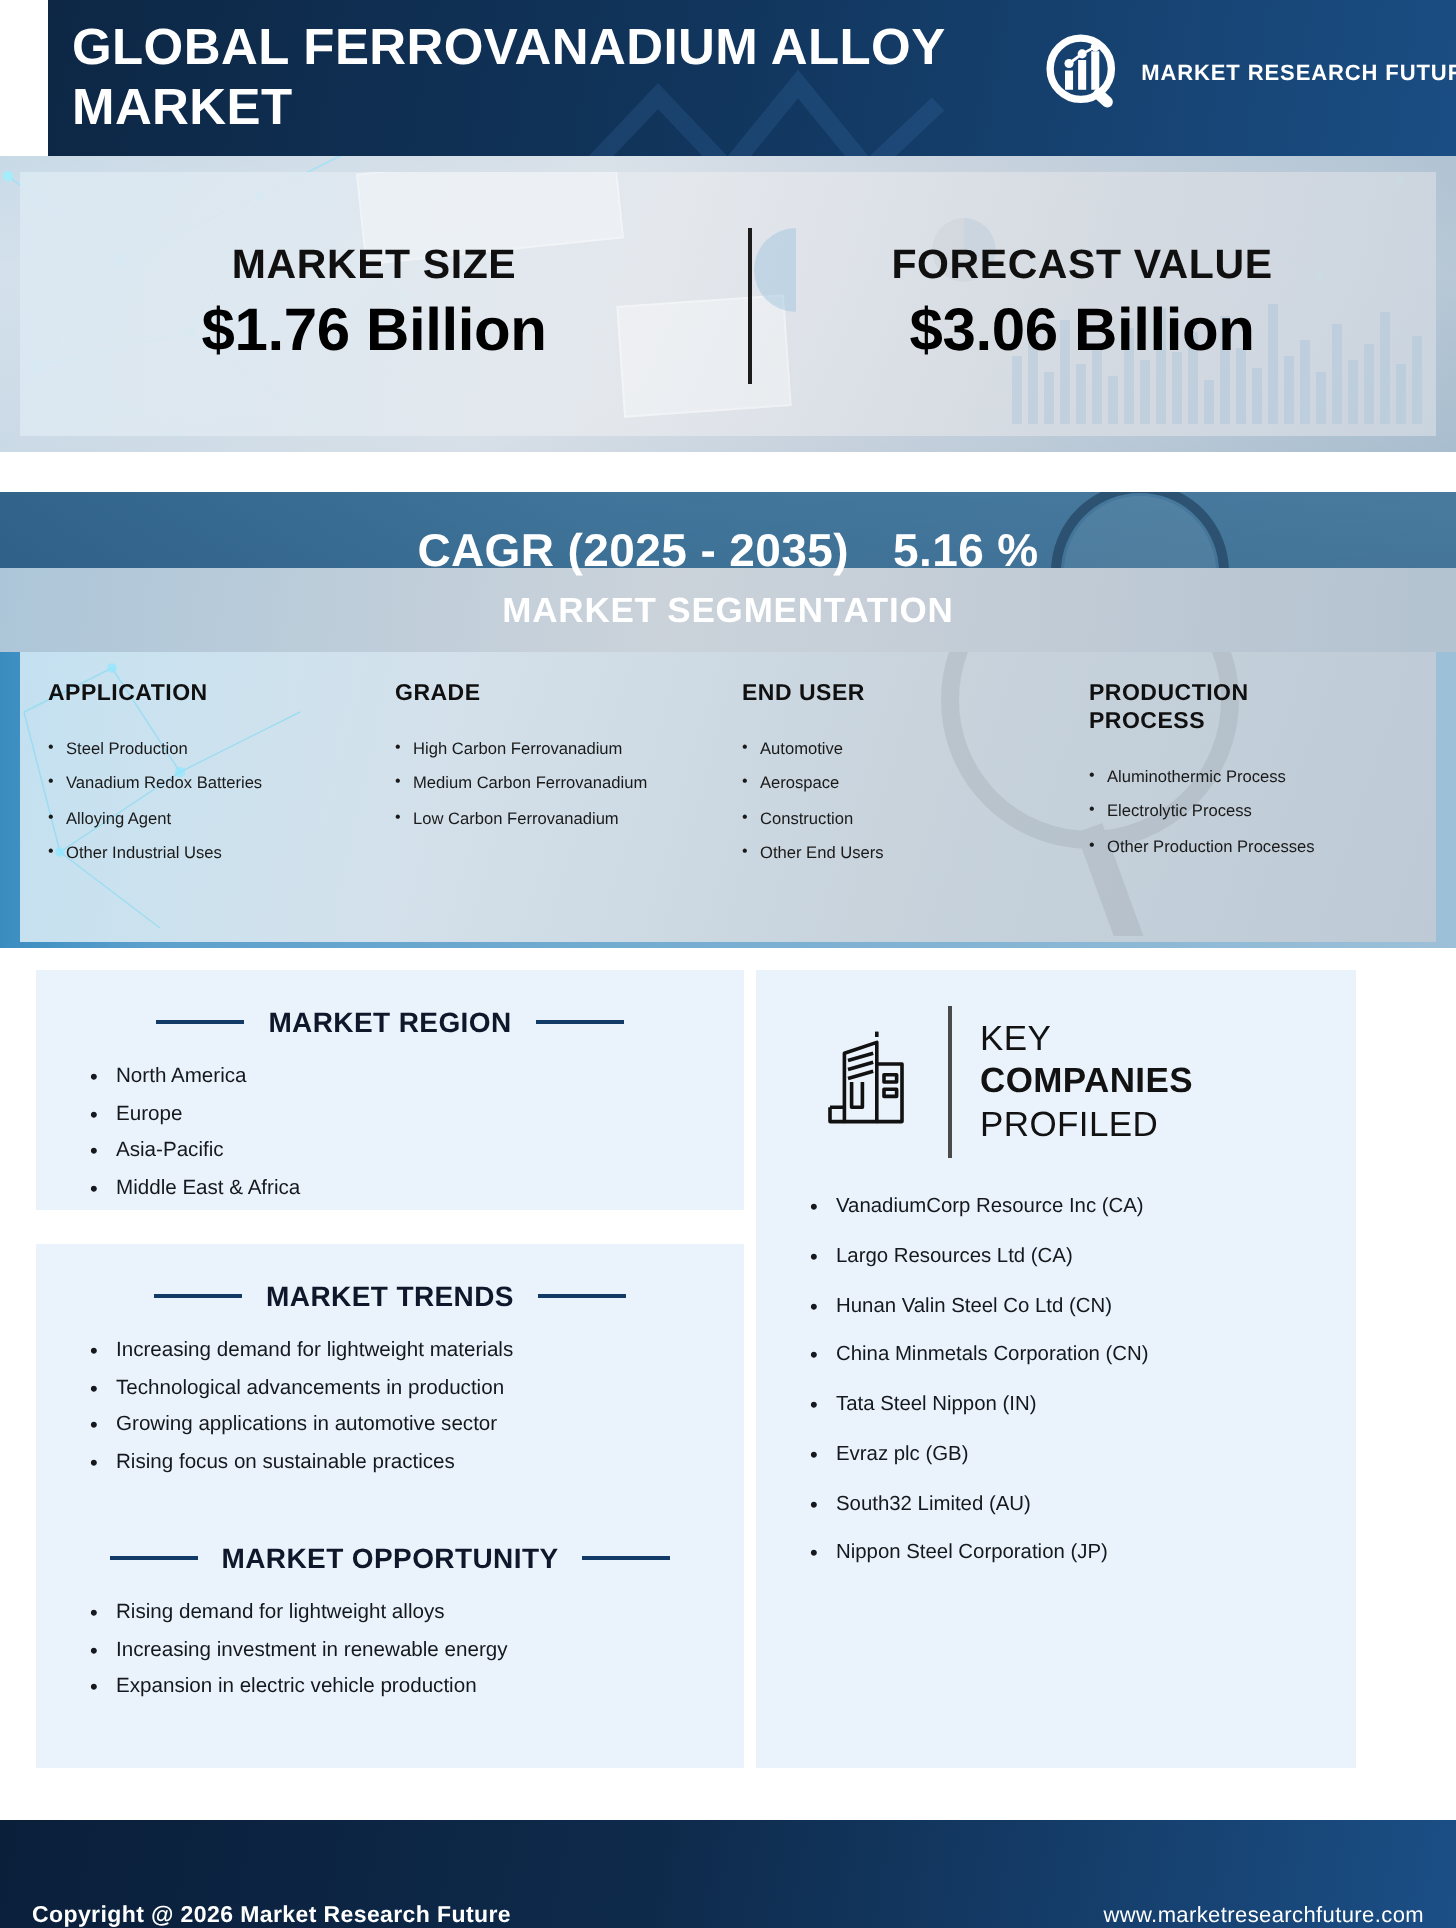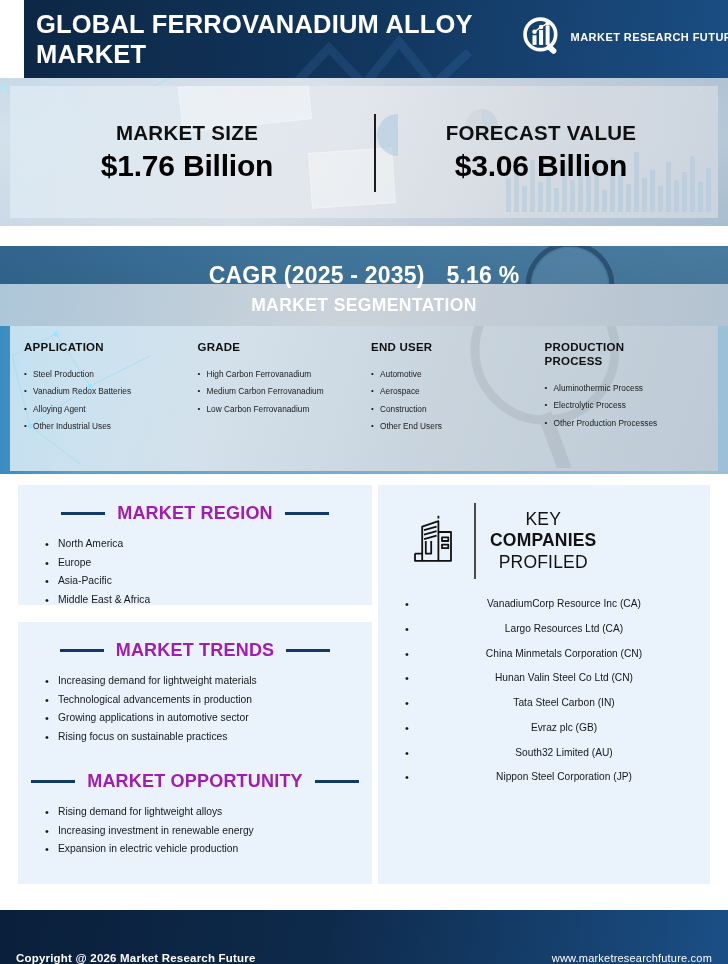--- a/index.html
+++ b/index.html
@@ -160,39 +160,39 @@
 
   .card {
     position: absolute;
     background: #eaf3fc;
   }
   .card-head {
     display: flex; align-items: center; justify-content: center; gap: 12px;
     margin-top: 18px;
   }
   .card-title {
-    font-size: 18px; font-weight: bold; color: #a21caf; letter-spacing: .2px;
+    font-size: 14px; font-weight: bold; color: #0f172a; letter-spacing: .2px;
     white-space: nowrap;
   }
   .rule { width: 44px; height: 2.5px; background: #123a66; }
   .card ul { list-style: none; margin: 12px 0 0 26px; }
   .card li {
     position: relative; font-size: 10.3px; color: #15181c;
     padding-left: 14px; margin-bottom: 2.5px; line-height: 1.56;
   }
   .card li::before {
     content: "\2022"; position: absolute; left: 1px; top: 0; font-size: 11px; color: #15181c;
   }
 
   #card-region  { left: 18px; top: 11px;  width: 354px; height: 120px; }
   #card-trends  { left: 18px; top: 148px; width: 354px; height: 132px; }
   #card-opp     { left: 18px; top: 279px; width: 354px; height: 131px; }
 
   #card-companies {
-    left: 378px; top: 11px; width: 332px; height: 399px; text-align: center;
+    left: 378px; top: 11px; width: 300px; height: 399px;
   }
   .kc-head {
     display: flex; align-items: center; gap: 14px;
     padding: 18px 0 0 28px;
   }
   .kc-icon { width: 54px; height: 54px; flex: none; }
   .kc-bar { width: 2px; height: 76px; background: #4a4a4a; flex: none; }
   .kc-words { line-height: 1.22; }
   .kc-words div { font-size: 17.5px; color: #121212; letter-spacing: .2px; }
   .kc-words div.b { font-weight: bold; }
@@ -453,23 +453,23 @@
         <span class="kc-bar"></span>
         <div class="kc-words">
           <div>KEY</div>
           <div class="b">COMPANIES</div>
           <div>PROFILED</div>
         </div>
       </div>
       <ul>
         <li>VanadiumCorp Resource Inc (CA)</li>
         <li>Largo Resources Ltd (CA)</li>
+        <li>Hunan Valin Steel Co Ltd (CN)</li>
         <li>China Minmetals Corporation (CN)</li>
-        <li>Hunan Valin Steel Co Ltd (CN)</li>
-        <li>Tata Steel Carbon (IN)</li>
+        <li>Tata Steel Nippon (IN)</li>
         <li>Evraz plc (GB)</li>
         <li>South32 Limited (AU)</li>
         <li>Nippon Steel Corporation (JP)</li>
       </ul>
     </div>
   </div>
 
   <div class="watermark" id="wm-left">Copyright @ 2025 Market Research Future</div>
   <div class="watermark" id="wm-right">www.marketresearchfuture.com</div>
 

